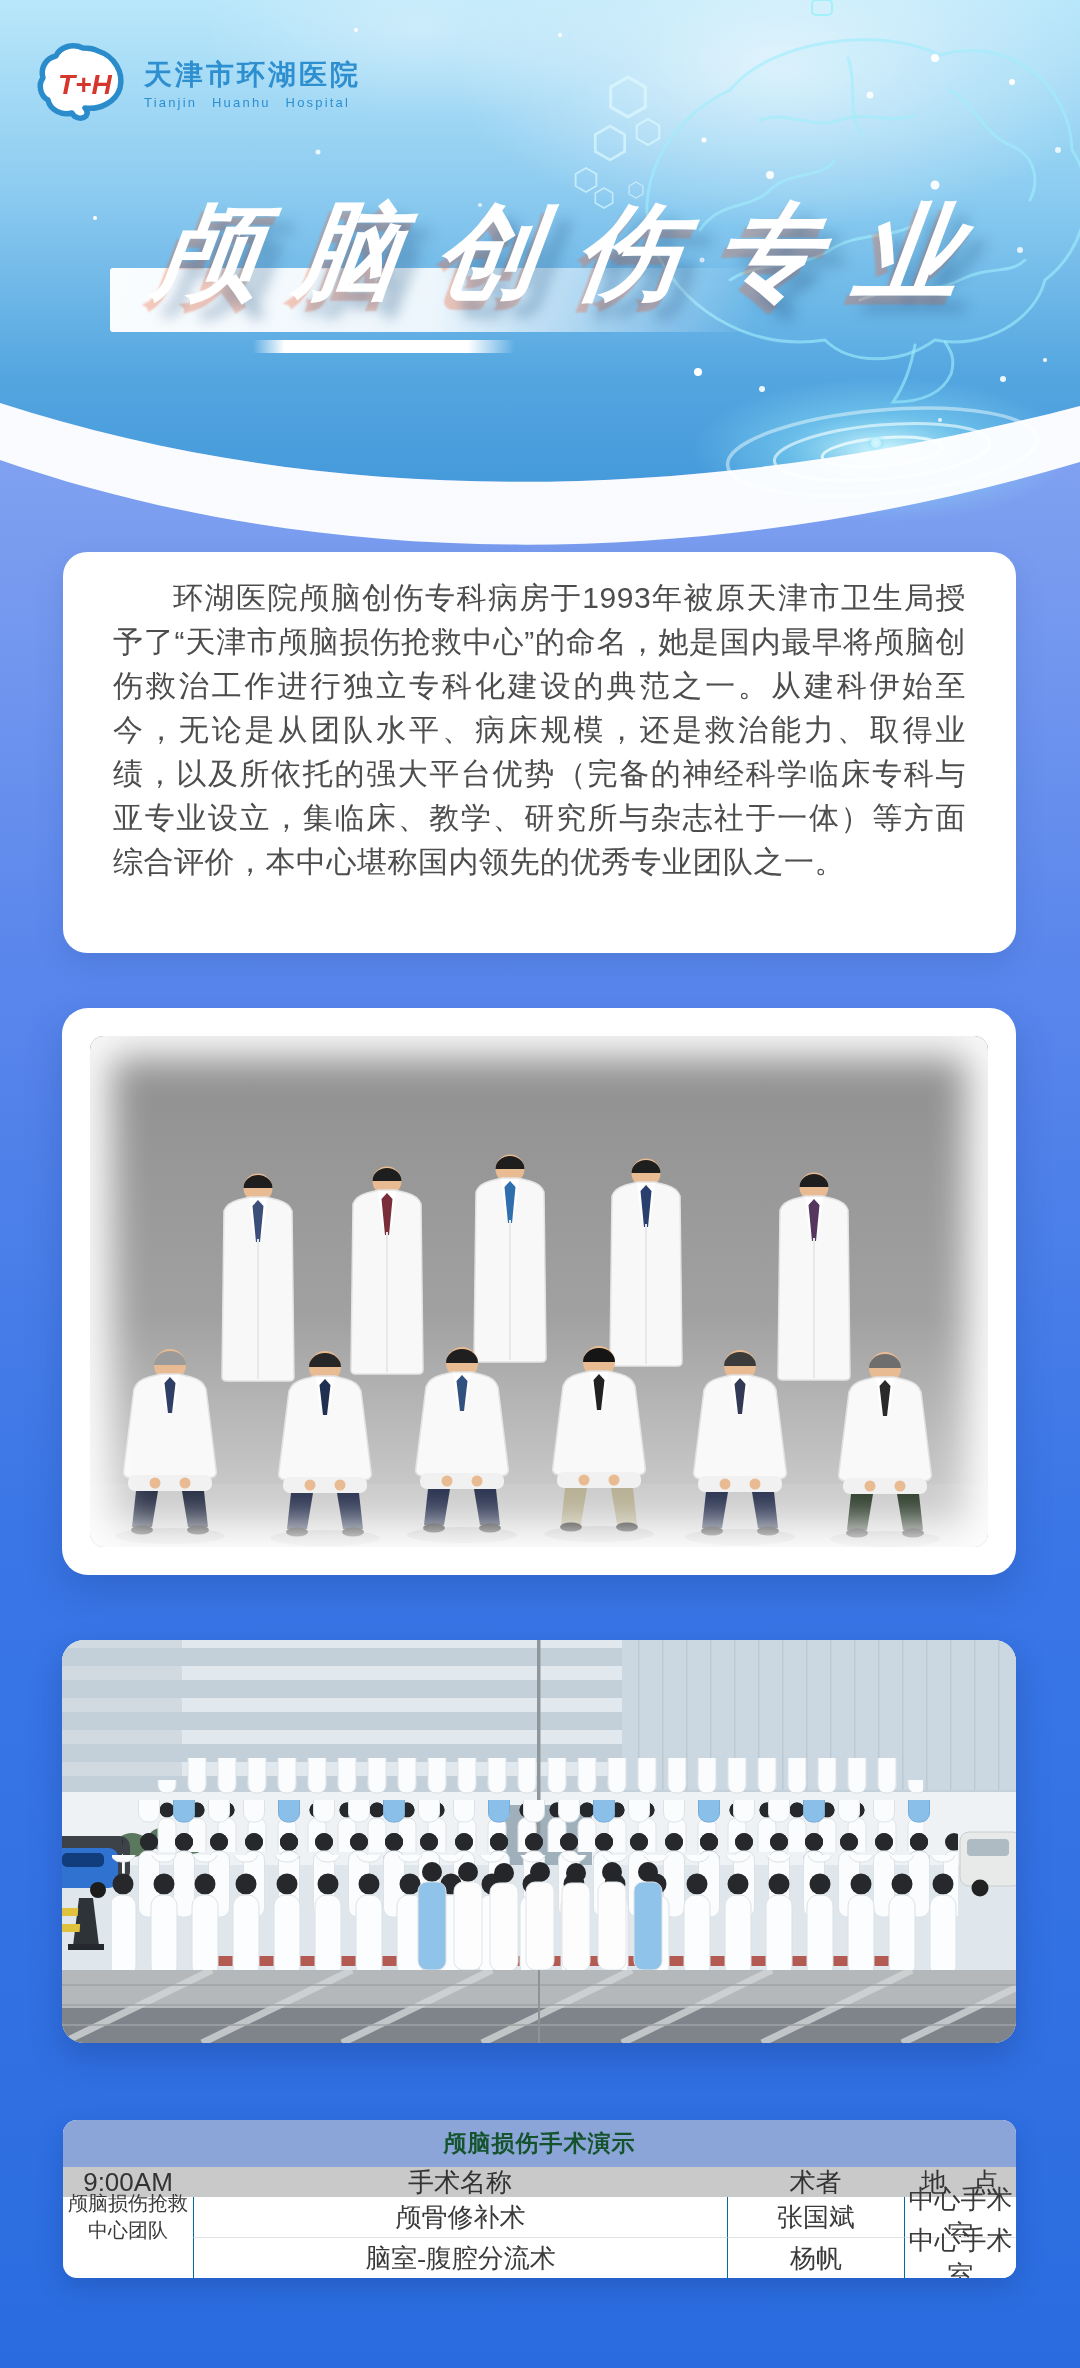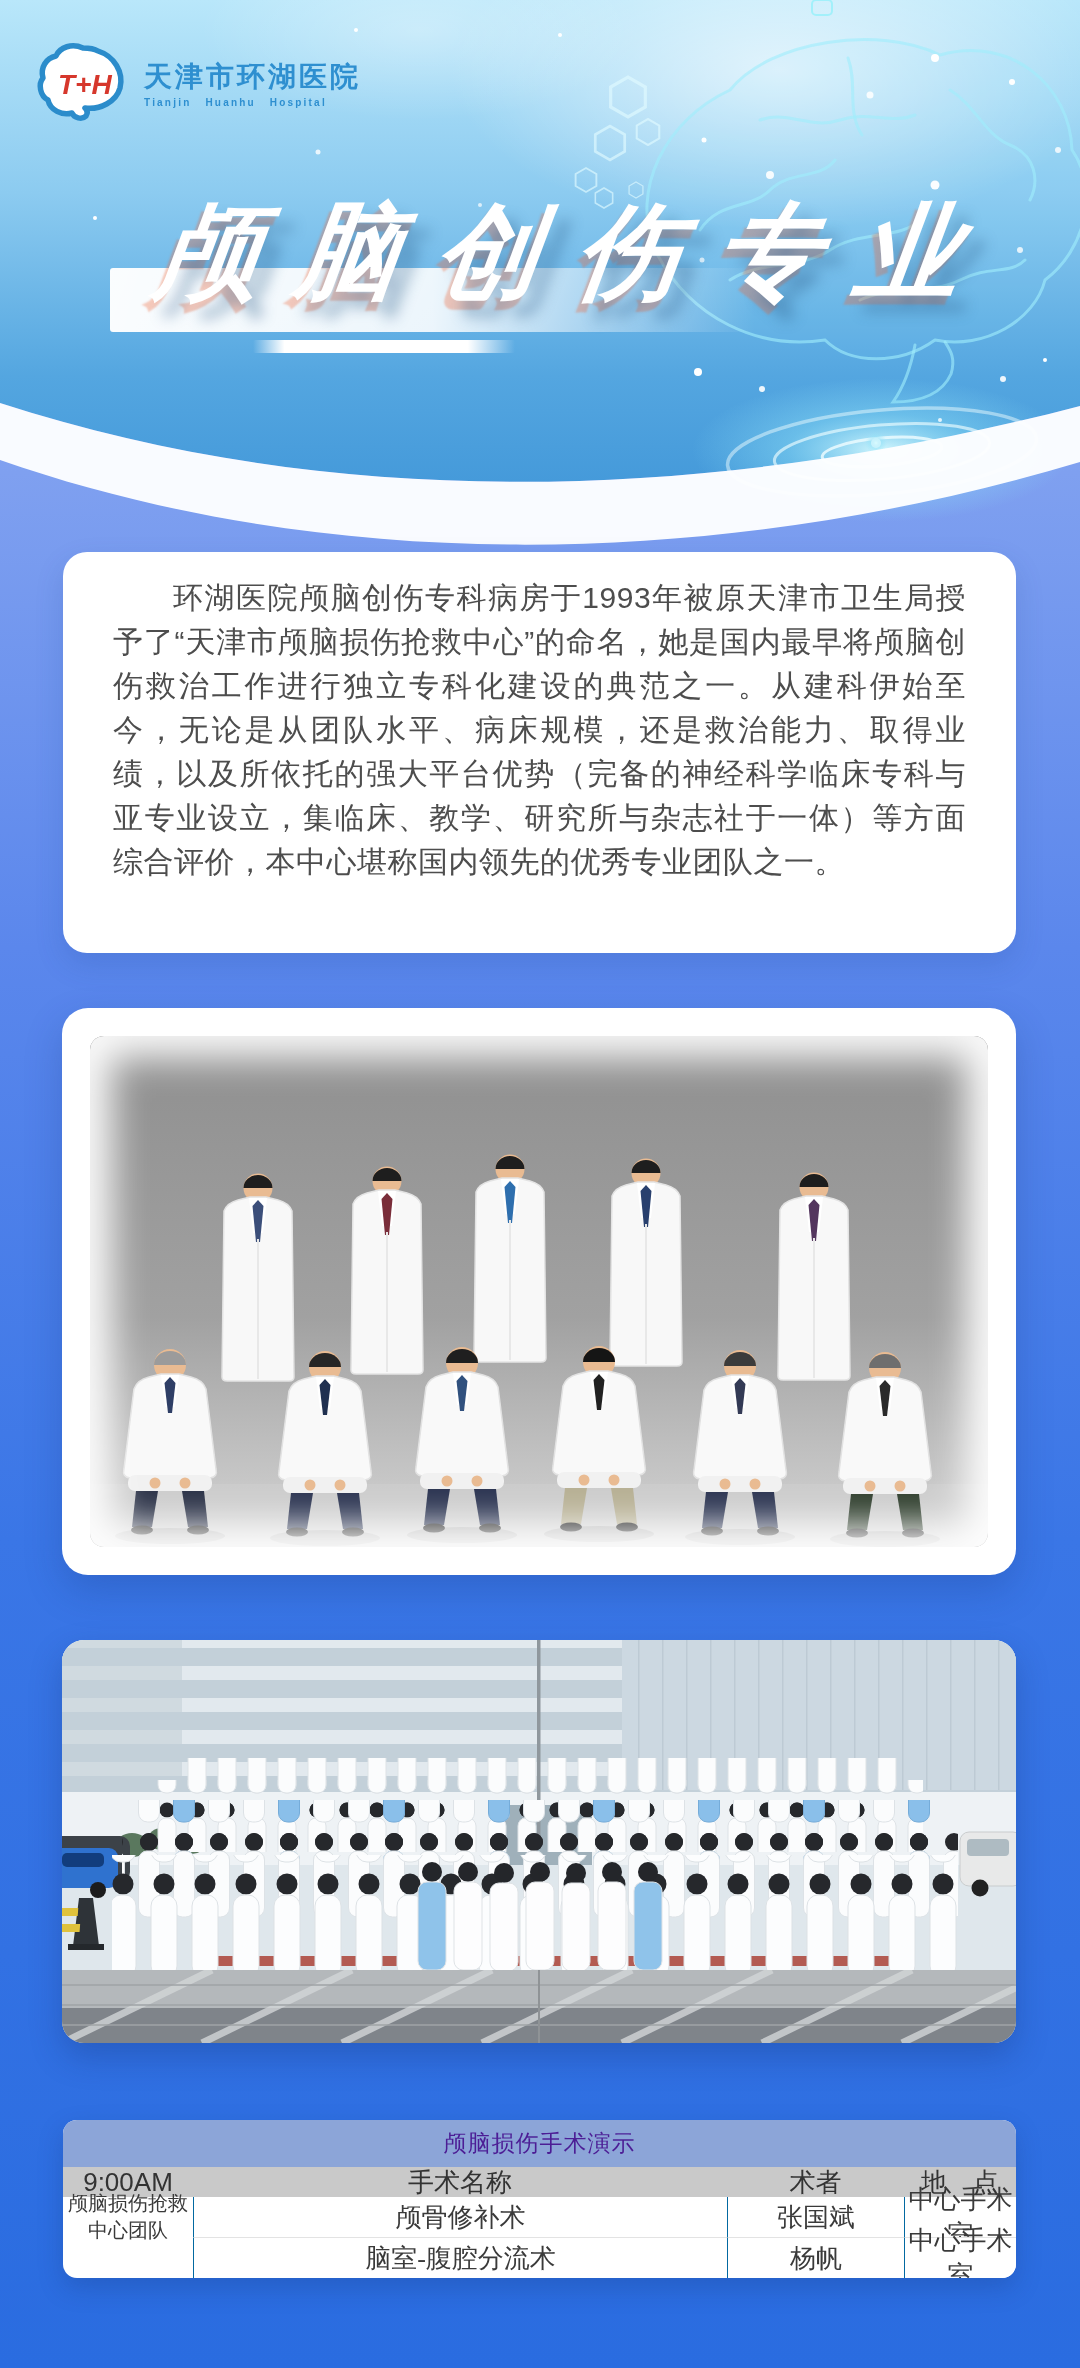--- a/index.html
+++ b/index.html
@@ -7,21 +7,21 @@
     position:relative;width:1080px;height:2368px;margin:0 auto;overflow:hidden;
     font-family:"Liberation Sans",sans-serif;
     background:linear-gradient(180deg,#97b1f3 0%,#7fa0f0 20%,#5b87ec 40%,#3a76e6 65%,#2a6ce0 100%);
   }
   .top-decor{position:absolute;left:0;top:0;z-index:1;}
   
   .logo-wrap{position:absolute;left:34px;top:40px;z-index:5;display:flex;align-items:center;}
   .logo-mark{width:100px;height:84px;}
   .logo-texts{margin-left:10px;padding-top:6px;}
   .logo-zh{font-size:28px;font-weight:bold;color:#2e8fd0;letter-spacing:3px;line-height:1.1;}
-  .logo-en{font-size:10px;font-weight:bold;color:#2e8fd0;letter-spacing:2.2px;word-spacing:9px;margin-top:4px;}
+  .logo-en{font-size:13px;font-weight:normal;color:#2e8fd0;letter-spacing:2.2px;word-spacing:9px;margin-top:4px;}
   
   .band-lg{position:absolute;left:110px;top:268px;width:645px;height:64px;z-index:2;border-radius:3px;
     background:linear-gradient(90deg,rgba(255,255,255,.97) 0%,rgba(255,255,255,.88) 50%,rgba(255,255,255,0) 100%);}
   .band-sm{position:absolute;left:253px;top:340px;width:262px;height:13px;z-index:2;border-radius:2px;
     background:linear-gradient(90deg,rgba(255,255,255,0) 0%,#ffffff 12%,#ffffff 82%,rgba(255,255,255,0) 100%);}
   .hero-title{
     position:absolute;left:150px;top:198px;z-index:3;margin:0;white-space:nowrap;
     font-size:104px;line-height:1.05;font-weight:bold;font-style:italic;color:#ffffff;
     letter-spacing:36px;transform:skewX(-7deg);transform-origin:50% 100%;
     text-shadow:14px 16px 14px rgba(45,95,140,.40), -5px 9px 2px rgba(238,102,58,.34);
@@ -49,21 +49,21 @@
     position:absolute;left:62px;top:1640px;width:954px;height:403px;z-index:4;
     border-radius:22px;overflow:hidden;box-shadow:0 14px 32px rgba(20,50,120,.30);background:#dfe7ec;
   }
   .photo-card-2 svg{display:block;width:100%;height:100%;}
   
   .schedule{
     position:absolute;left:63px;top:2120px;width:953px;z-index:4;border-radius:14px;overflow:hidden;
     background:#ffffff;box-shadow:0 10px 24px rgba(20,50,120,.25);color:#3a3a3a;
   }
   .sched-title{height:47px;background:#8ca5d8;display:flex;align-items:center;justify-content:center;
-    font-size:23px;font-weight:400;letter-spacing:1px;color:#4c1d95;}
+    font-size:23px;font-weight:700;letter-spacing:1px;color:#14532d;}
   .sched-grid{display:grid;grid-template-columns:130px 534px 177px 112px;}
   .cell{display:flex;align-items:center;justify-content:center;text-align:center;font-size:26px;}
   .cell.head{background:#c9c9c9;height:30px;font-weight:500;color:#333;}
   .cell.body{background:#ffffff;height:40px;font-weight:500;}
   .cell.c2,.cell.c3,.cell.c4{border-left:0;font-family:Liberation Serif, serif;}
   .body.c2,.body.c3,.body.c4{border-left:1px solid #0369a1;}
   .body.r2{border-top:1px solid #e3e3e3;}
   .team-cell{grid-row:span 2;height:auto;font-size:20px;line-height:1.35;padding:0 3px;box-sizing:border-box;}
 </style>
 </head>

